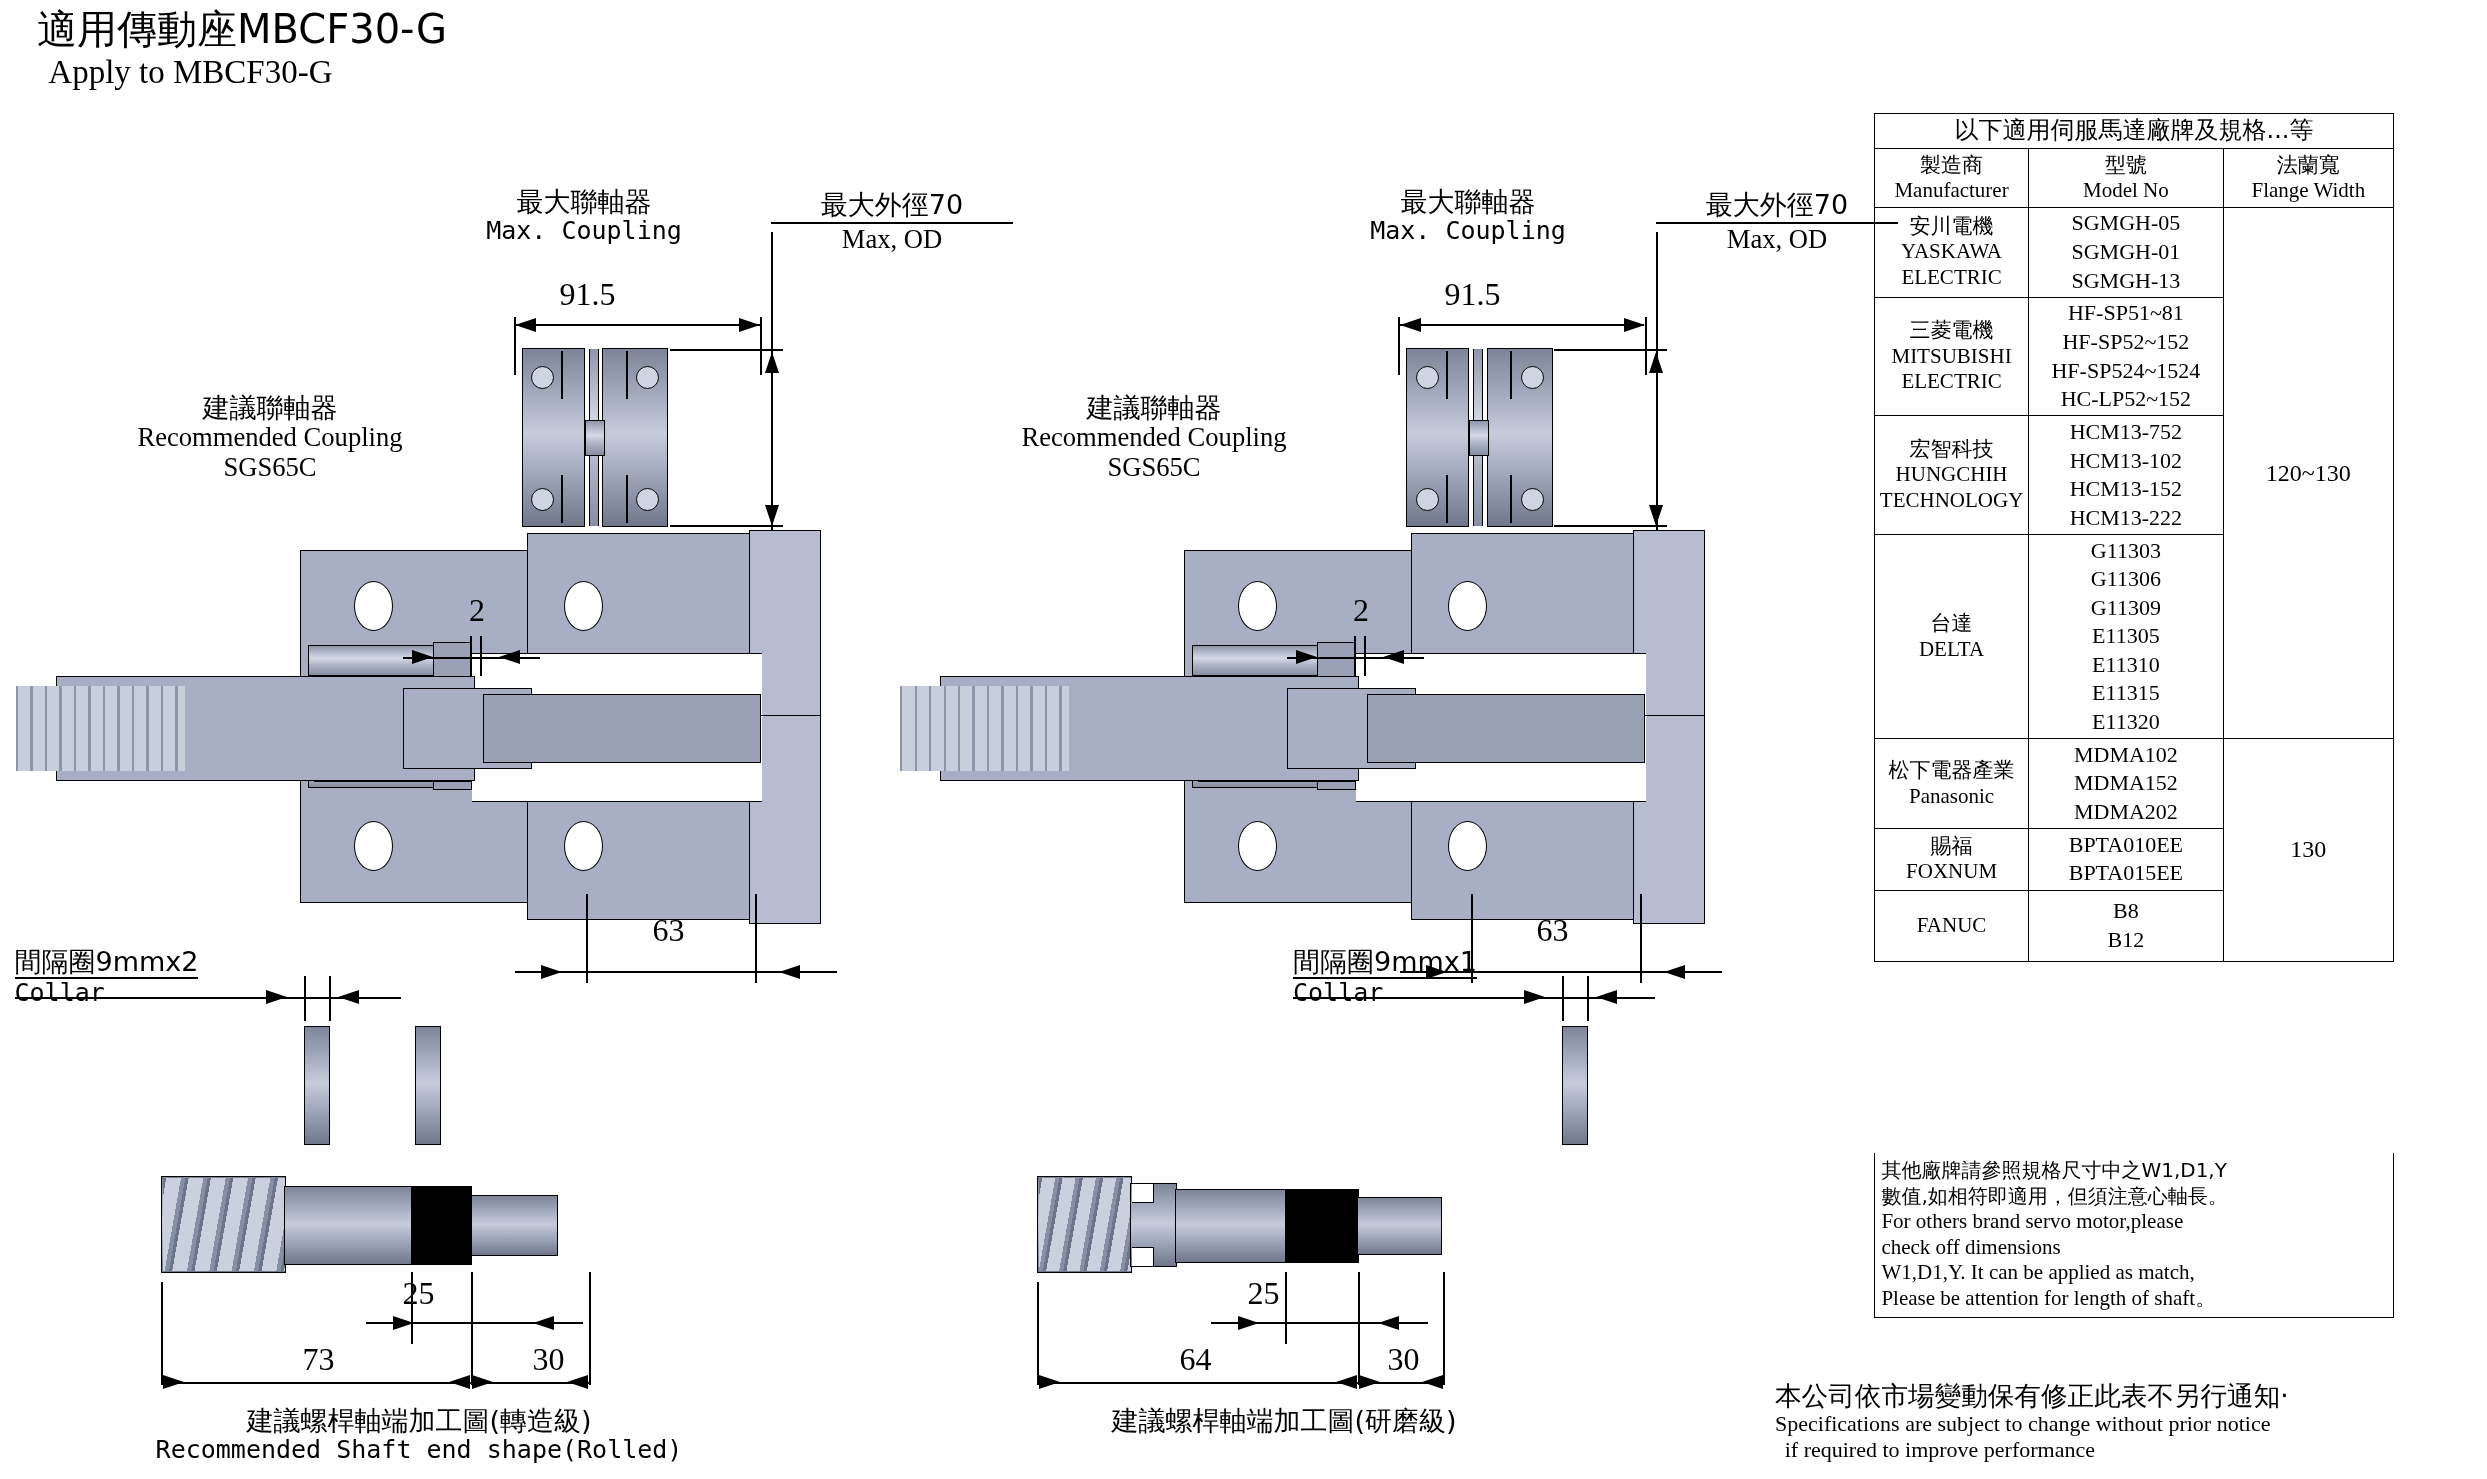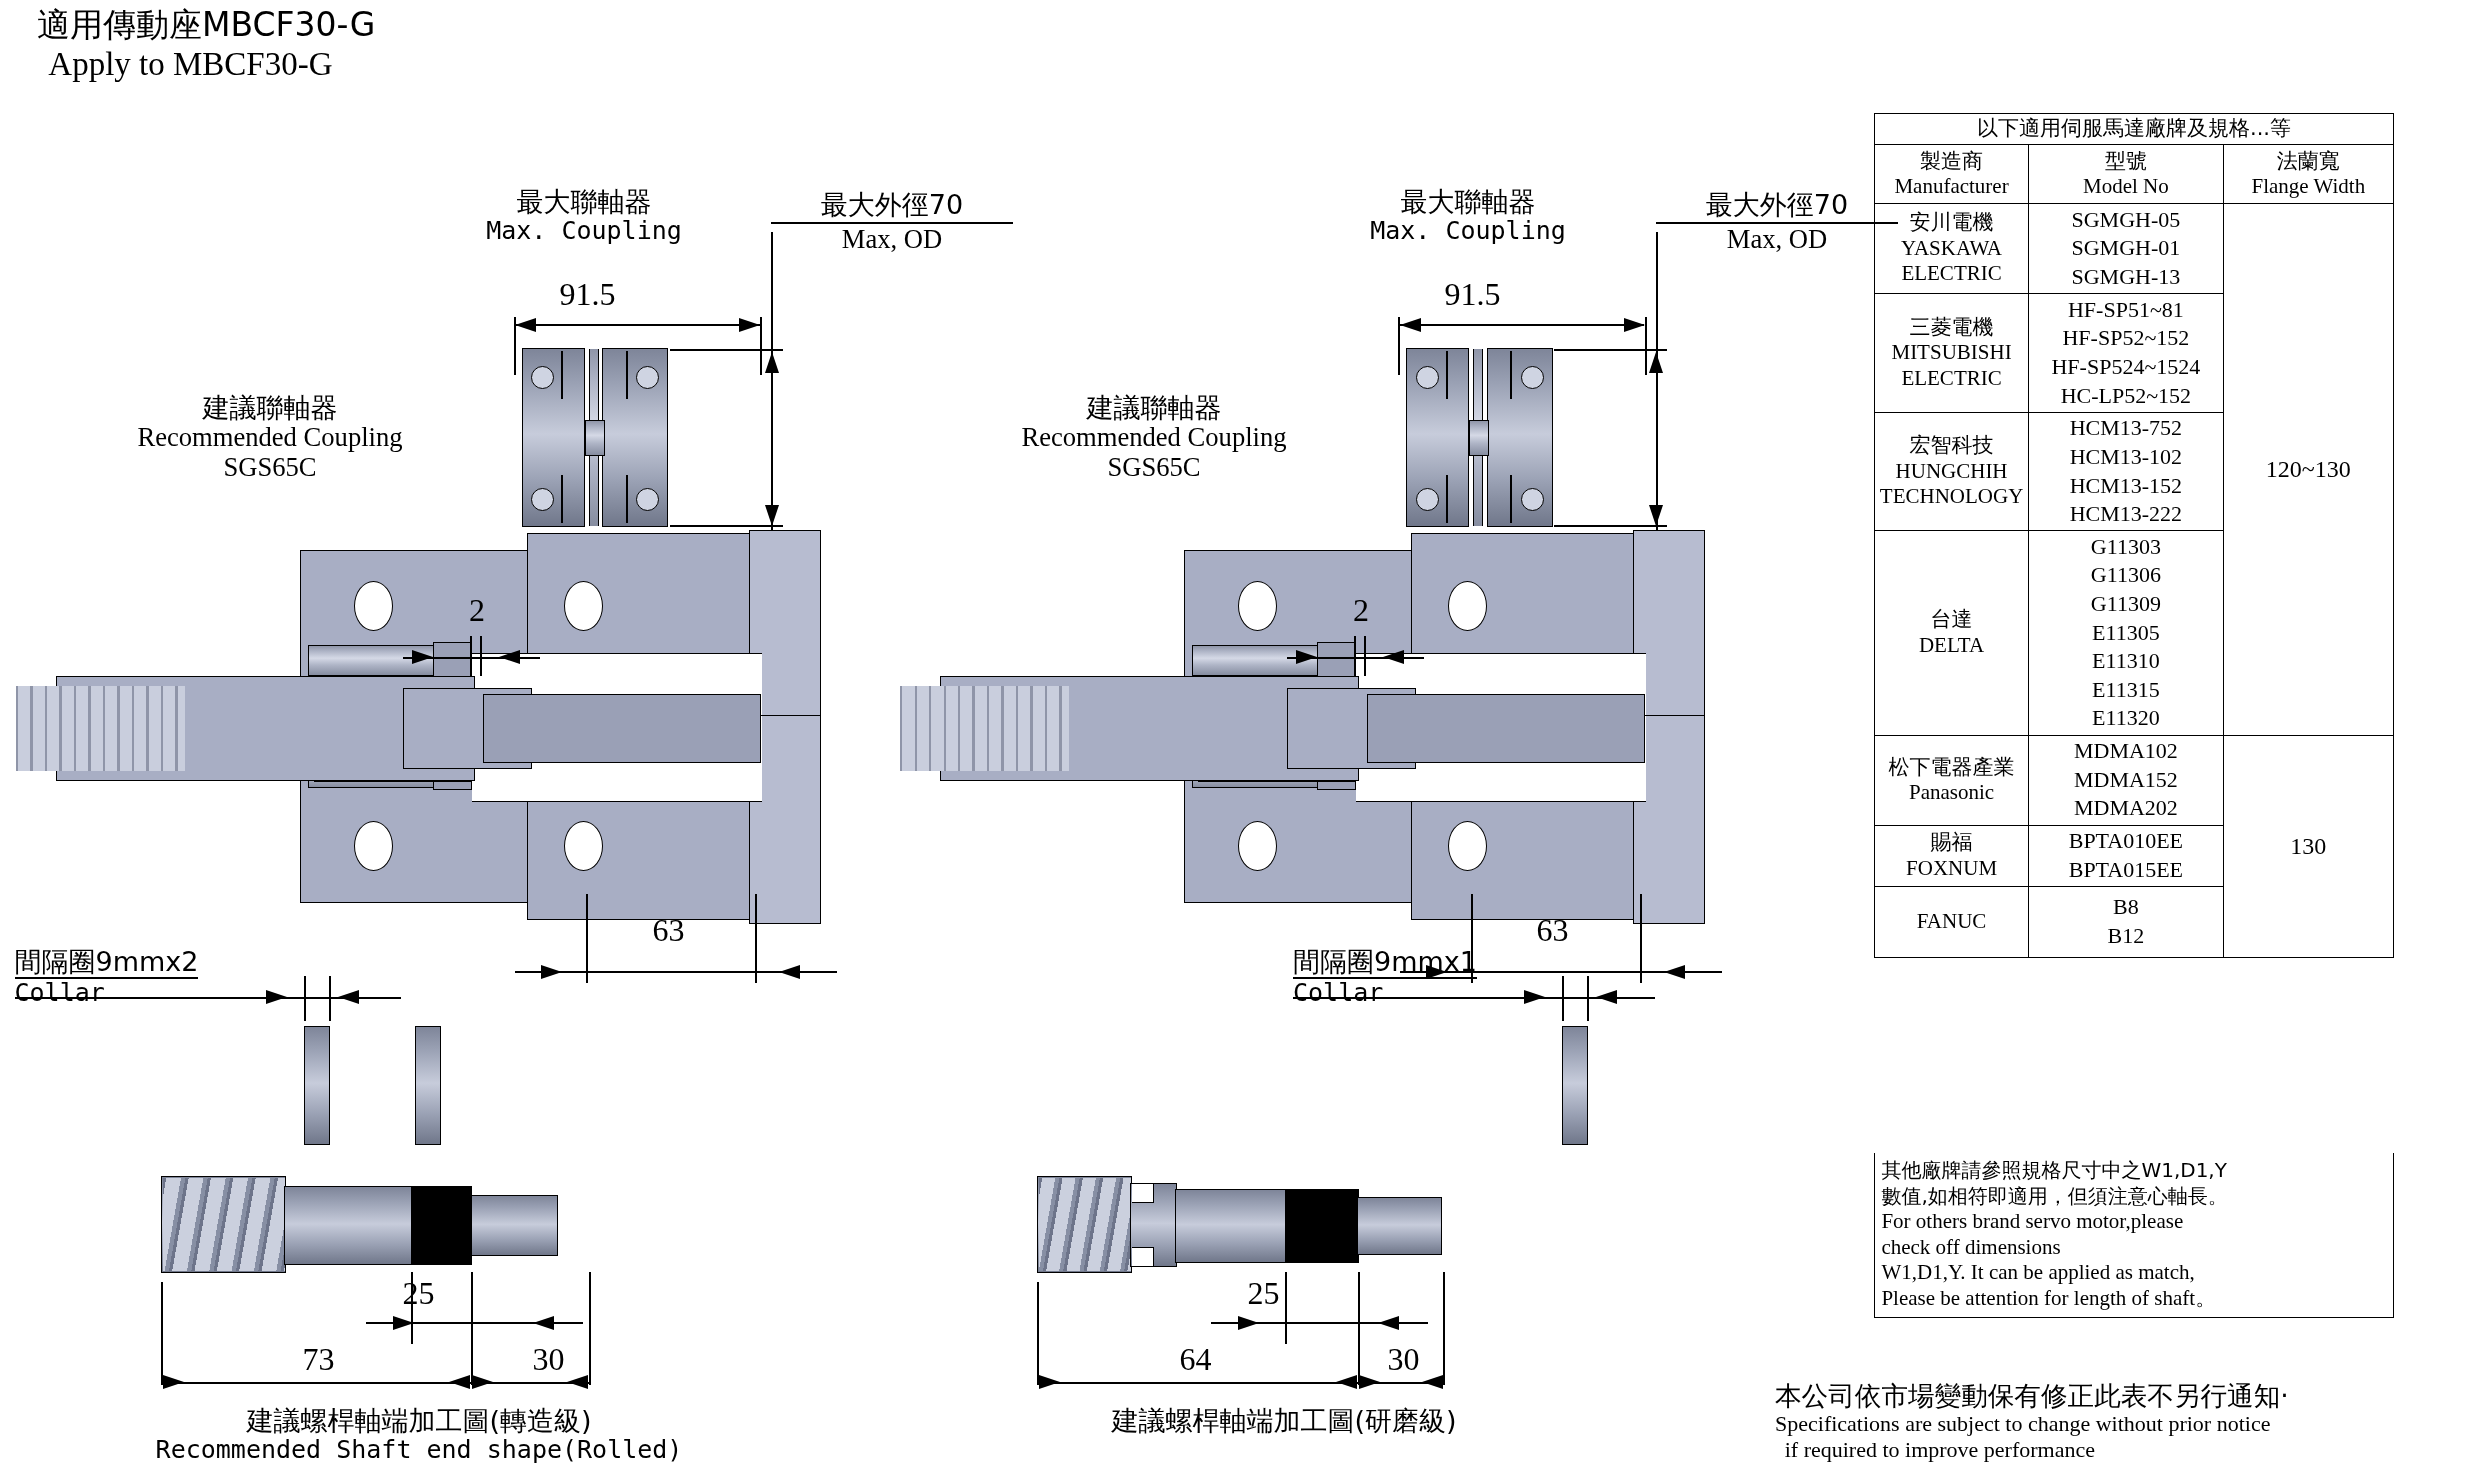--- a/index.html
+++ b/index.html
@@ -4,21 +4,21 @@
 <style>
   html,body{margin:0;padding:0;background:#ffffff;}
   body{width:2487px;height:1480px;position:relative;overflow:hidden;
        font-family:"Liberation Serif","DejaVu Serif",serif;color:#000;}
   .abs{position:absolute;}
   .cn{font-family:"DejaVu Sans","Liberation Sans",sans-serif;}
   .ctr{text-align:center;}
 
   
   #title-block{left:37px;top:6.4px;line-height:1.16;}
-  #title-cn{font-size:33px;letter-spacing:0px;}
+  #title-cn{font-size:40px;letter-spacing:0px;}
   #title-en{font-size:33px;padding-left:11.3px;}
 
   
   .dimtxt{font-size:32px;line-height:1;}
   .lbl-cn{font-size:27px;line-height:1.12;}
   .lbl-en{font-size:26.6px;line-height:1.12;}
   .lbl-mono{font-family:"DejaVu Sans Mono","Liberation Mono",monospace;font-size:25px;line-height:1.15;}
 
   .hline{position:absolute;background:#000;height:1.6px;}
   .vline{position:absolute;background:#000;width:1.6px;}
@@ -39,21 +39,21 @@
   .body3{background:#9aa0b6;}
   .outl{border:1.6px solid #000;box-sizing:border-box;}
 
   
   #spec-table{left:1874px;top:113px;width:520px;border-collapse:collapse;
               font-size:0;}
   #spec-table td{border:1.6px solid #000;padding:1.6px 3.2px;text-align:center;vertical-align:middle;}
   .t-cn{font-family:"DejaVu Sans","Liberation Sans",sans-serif;font-size:21px;line-height:1.22;display:block;}
   .t-en{font-size:21px;line-height:1.22;display:block;}
   .t-head-cn{font-family:"DejaVu Sans","Liberation Sans",sans-serif;font-size:21px;line-height:1.25;display:block;}
-  .t-title{font-family:"DejaVu Sans","Liberation Sans",sans-serif;font-size:21px;line-height:1.2;display:block;}
+  .t-title{font-family:"DejaVu Sans","Liberation Sans",sans-serif;font-size:24px;line-height:1.2;display:block;}
   .t-model{font-size:22px;line-height:1.3;display:block;}
   .t-fw{font-size:24px;display:block;}
 
   #note-box{left:1874px;top:1153px;width:520px;border:1.6px solid #000;border-top:none;
             box-sizing:border-box;padding:4px 6.4px 5.6px 6.4px;}
   .note-cn{font-family:"DejaVu Sans","Liberation Sans",sans-serif;font-size:20px;line-height:1.3;}
   .note-en{font-size:21px;line-height:1.22;}
 
   #disclaimer{left:1775px;top:1380px;line-height:1.17;}
   .dis-cn{font-family:"DejaVu Sans","Liberation Sans",sans-serif;font-size:26.6px;}

